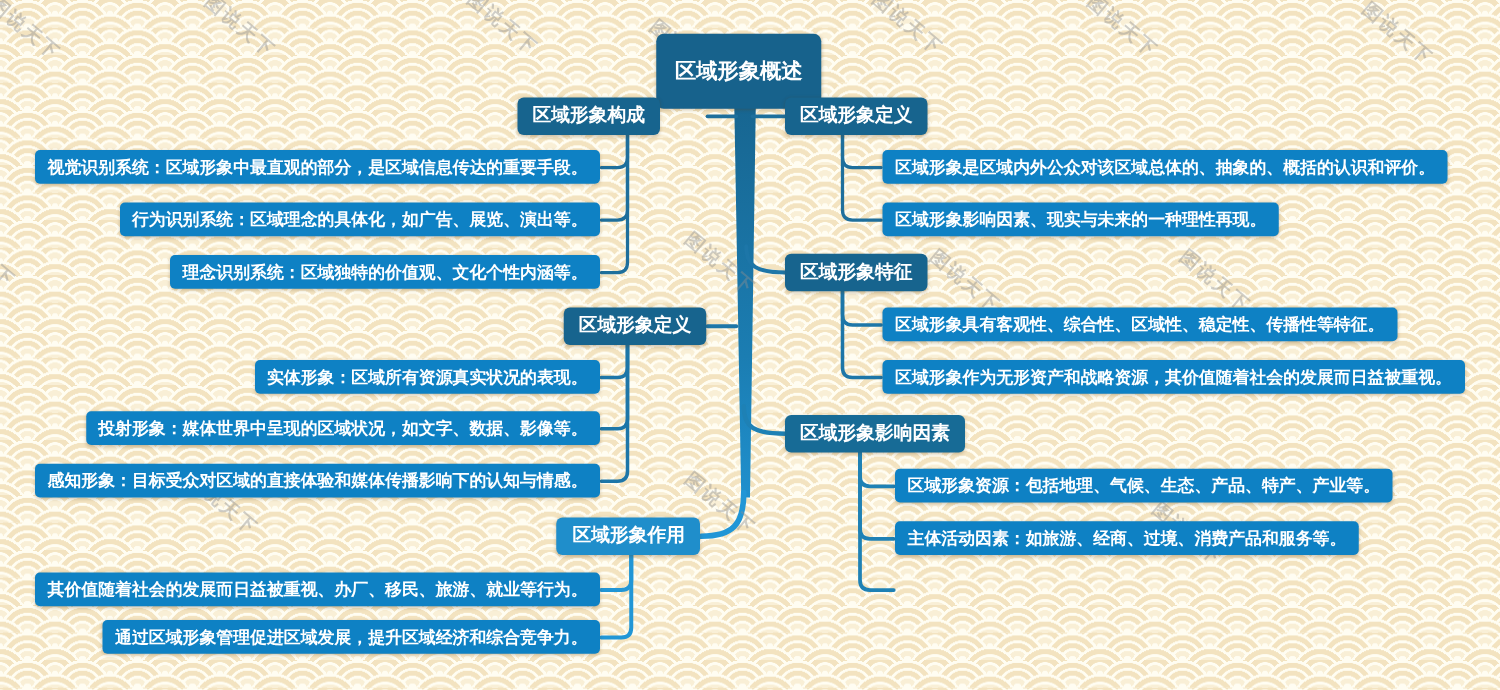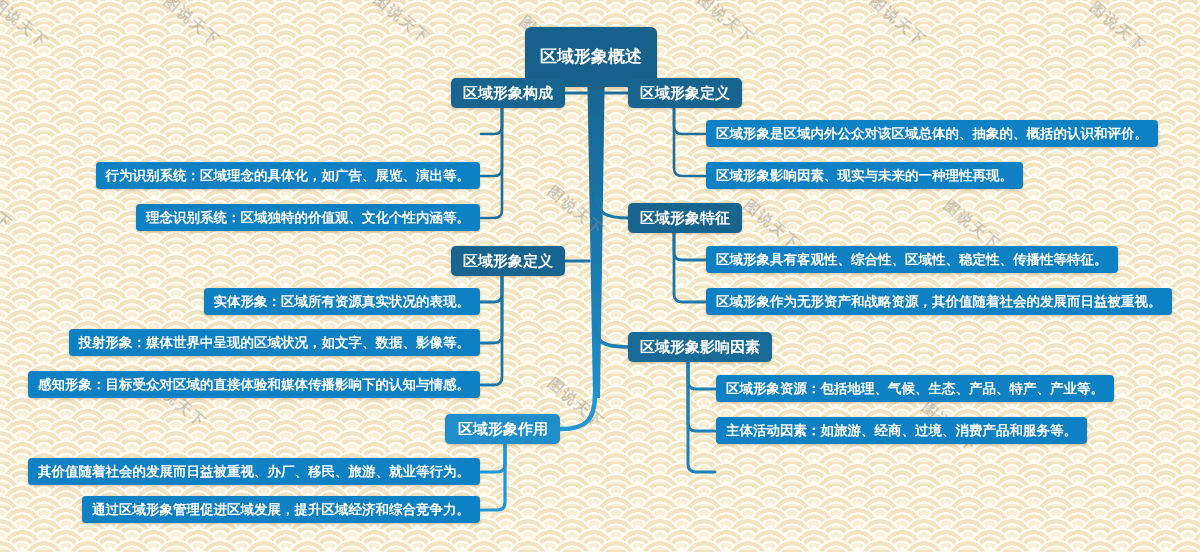--- a/index.html
+++ b/index.html
@@ -107,28 +107,29 @@
   <span class="wm" style="left:-36px;top:176px">图说天下</span>
   <span class="wm" style="left:556px;top:182px">图说天下</span>
   <span class="wm" style="left:752px;top:196px">图说天下</span>
   <span class="wm" style="left:952px;top:196px">图说天下</span>
   <span class="wm" style="left:158px;top:374px">图说天下</span>
   <span class="wm" style="left:556px;top:374px">图说天下</span>
   <span class="wm" style="left:930px;top:398px">图说天下</span>
 
   <div class="node central" style="left:525px;top:27px">区域形象概述</div>
 
-  <div class="node topic" style="right:635px;top:78px">区域形象构成</div>
+  <div class="node topic" style="right:672px;top:78px">区域形象构成</div>
   <div class="node topic" style="right:635px;top:246px">区域形象定义</div>
   <div class="node topic bright" style="right:640px;top:414px">区域形象作用</div>
 
   <div class="node topic" style="left:628px;top:78px">区域形象定义</div>
   <div class="node topic" style="left:628px;top:203px">区域形象特征</div>
   <div class="node topic mid" style="left:628px;top:332px">区域形象影响因素</div>
 
+  <div class="node leaf" style="right:720px;top:120px">视觉识别系统：区域形象中最直观的部分，是区域信息传达的重要手段。</div>
   <div class="node leaf" style="right:720px;top:162px">行为识别系统：区域理念的具体化，如广告、展览、演出等。</div>
   <div class="node leaf" style="right:720px;top:204px">理念识别系统：区域独特的价值观、文化个性内涵等。</div>
   <div class="node leaf" style="right:720px;top:288px">实体形象：区域所有资源真实状况的表现。</div>
   <div class="node leaf" style="right:720px;top:329px">投射形象：媒体世界中呈现的区域状况，如文字、数据、影像等。</div>
   <div class="node leaf" style="right:720px;top:371px">感知形象：目标受众对区域的直接体验和媒体传播影响下的认知与情感。</div>
   <div class="node leaf" style="right:720px;top:458px">其价值随着社会的发展而日益被重视、办厂、移民、旅游、就业等行为。</div>
   <div class="node leaf" style="right:720px;top:496px">通过区域形象管理促进区域发展，提升区域经济和综合竞争力。</div>
 
   <div class="node leaf" style="left:706px;top:120px">区域形象是区域内外公众对该区域总体的、抽象的、概括的认识和评价。</div>
   <div class="node leaf" style="left:706px;top:162px">区域形象影响因素、现实与未来的一种理性再现。</div>

